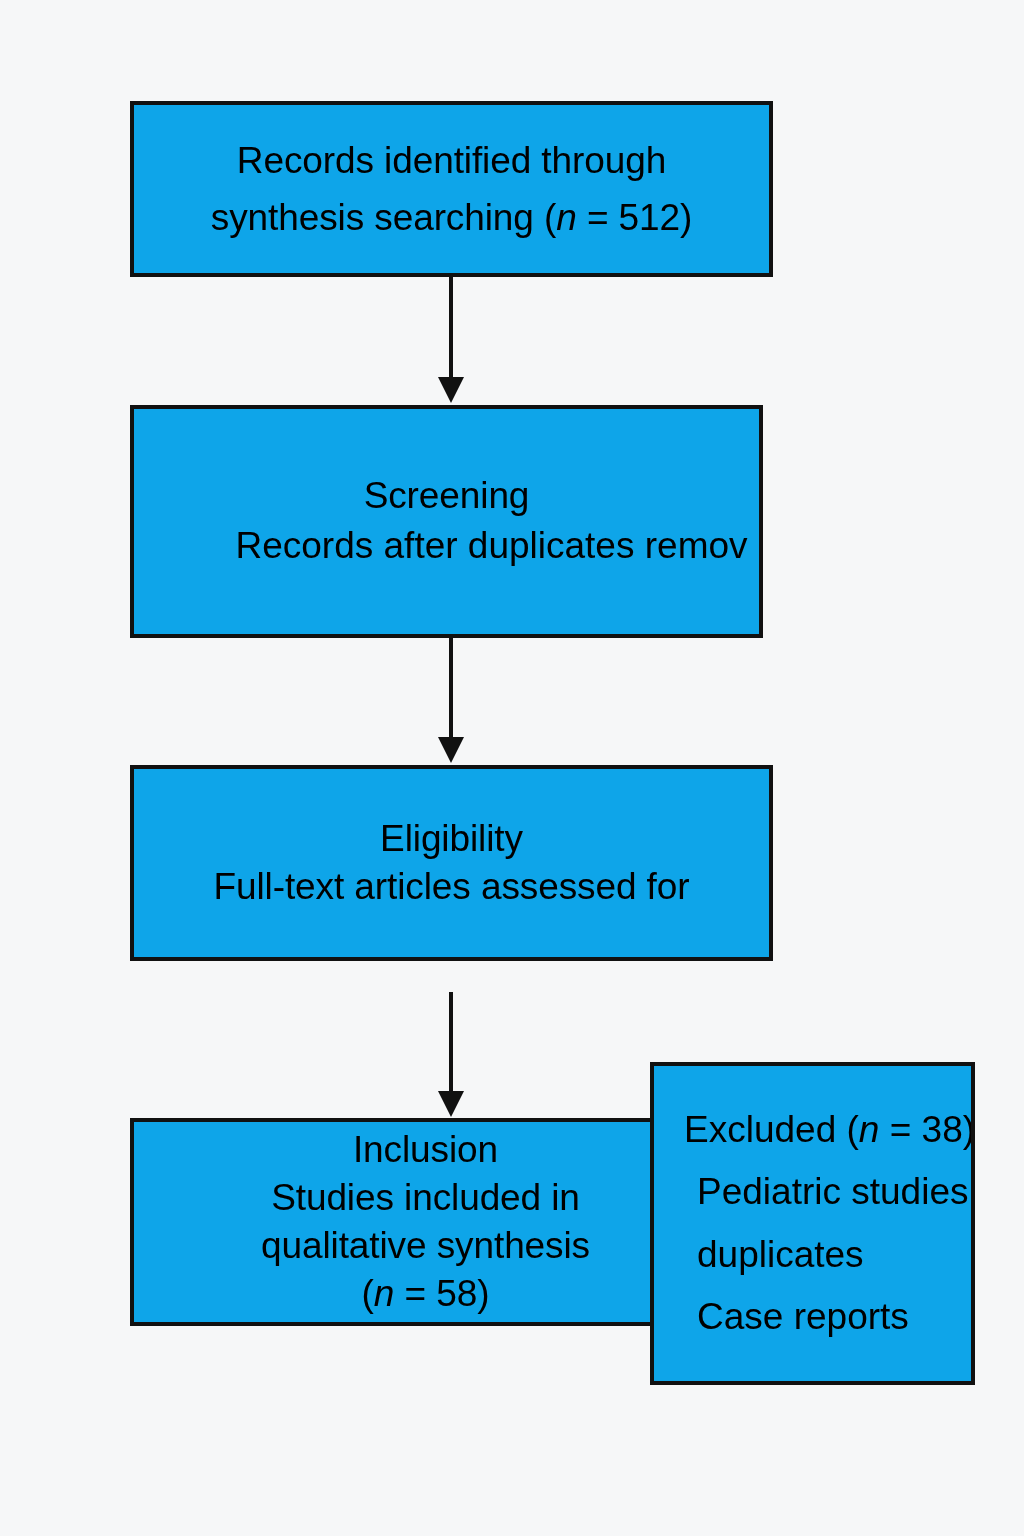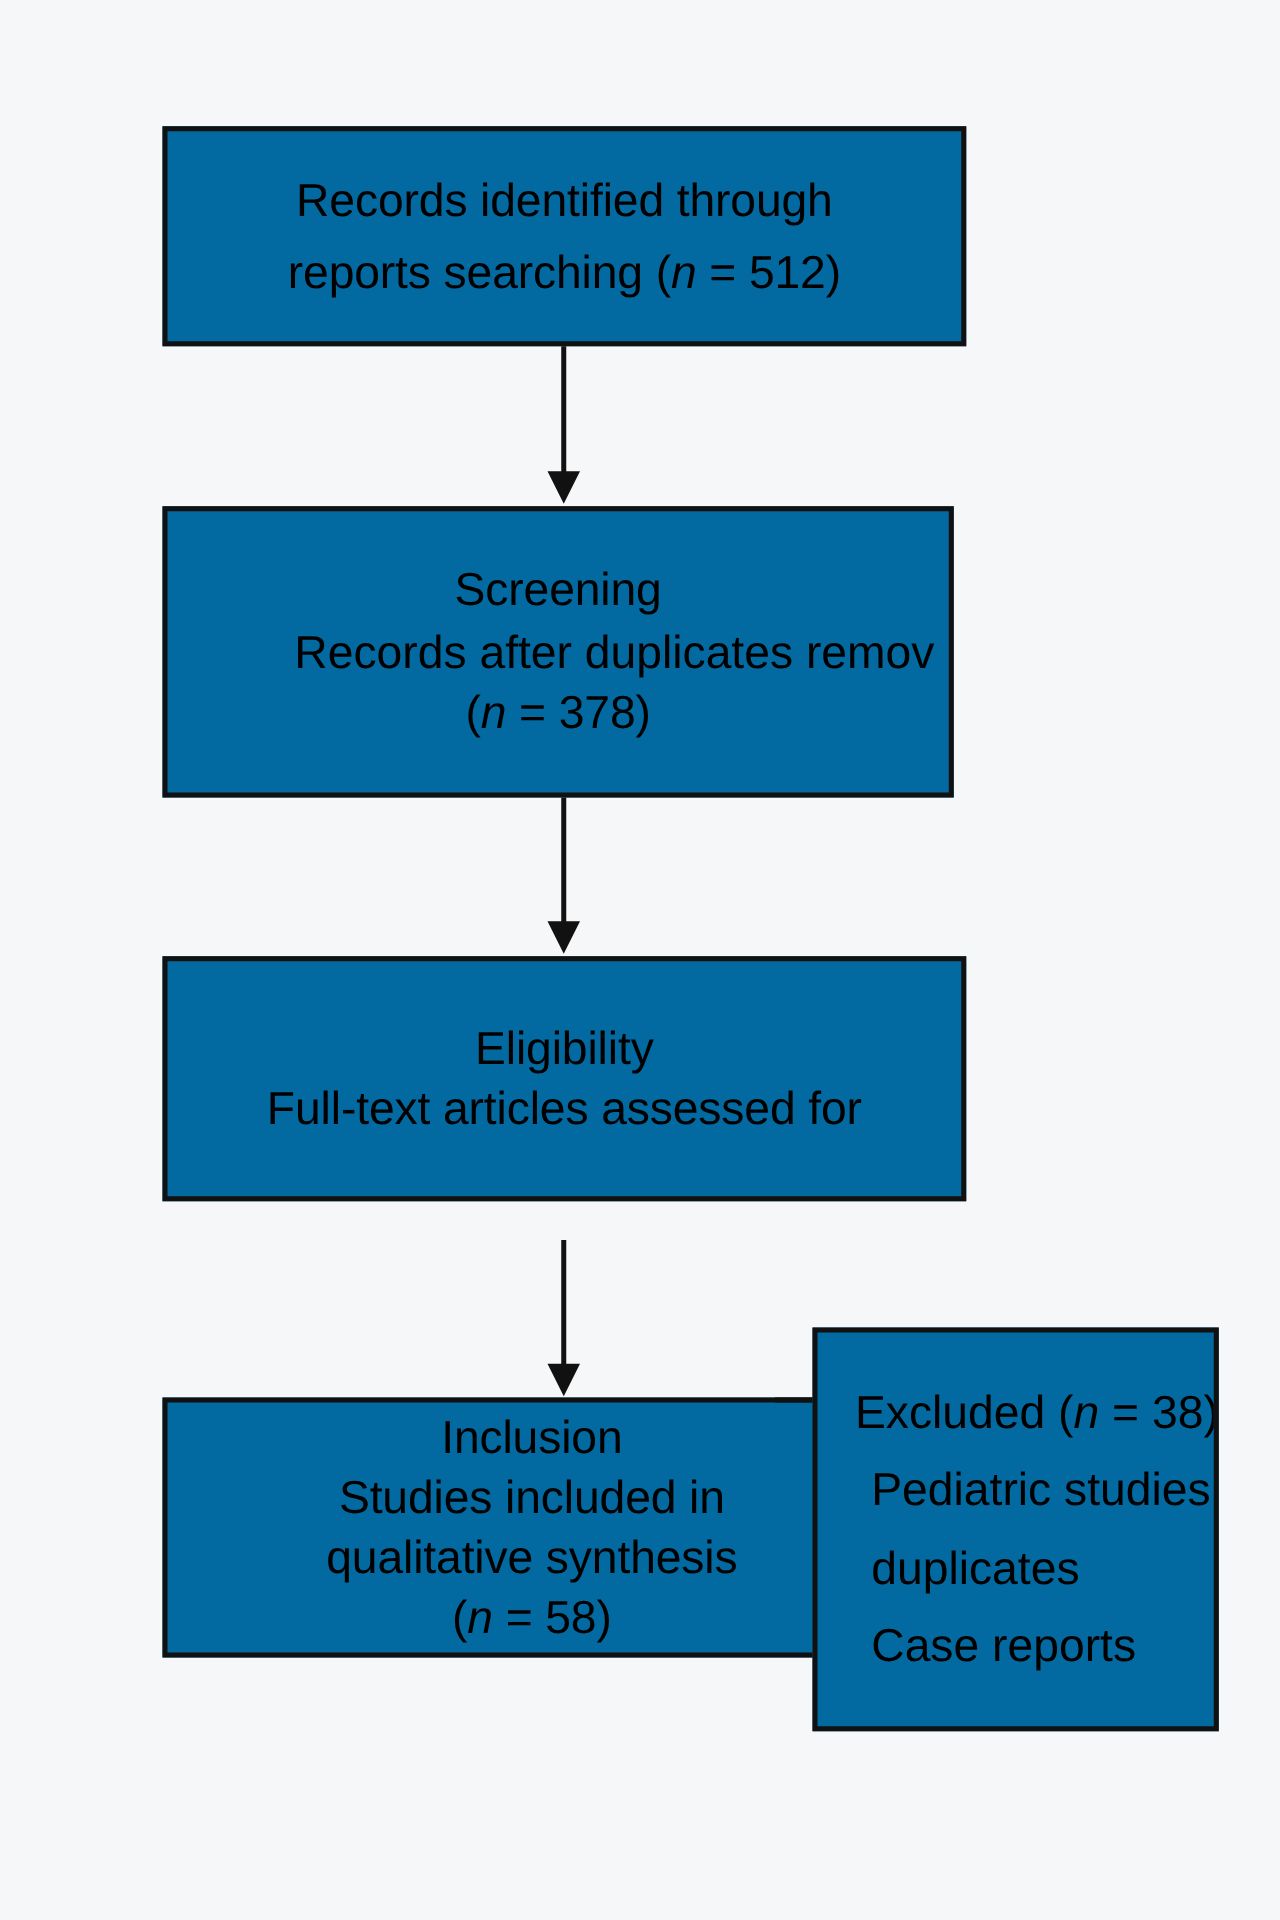--- a/index.html
+++ b/index.html
@@ -18,21 +18,21 @@
   #diagram {
     position: relative;
     width: 1024px;
     height: 1536px;
   }
 
   
   .flow-box {
     position: absolute;
     box-sizing: border-box;
-    background: #0369a1;
+    background: #0ea5e9;
     border: 4px solid #111111;
     display: flex;
     flex-direction: column;
     align-items: center;
     justify-content: center;
     overflow: hidden;
   }
   .flow-line {
     display: block;
     white-space: nowrap;
@@ -180,32 +180,31 @@
     z-index: 2;
   }
 </style>
 </head>
 <body>
 
 <div id="diagram">
 
   <div class="flow-box" id="box-identification">
     <span class="flow-line">Records identified through</span>
-    <span class="flow-line"><span>reports searching (</span><em>n</em><span> = 512)</span></span>
+    <span class="flow-line"><span>synthesis searching (</span><em>n</em><span> = 512)</span></span>
   </div>
 
   <div class="arrow" id="arrow-1">
     <span class="shaft"></span>
     <span class="head"></span>
   </div>
 
   <div class="flow-box" id="box-screening">
     <span class="flow-line stage">Screening</span>
     <span class="clip-row"><span class="overflow-line">Records after duplicates remov</span></span>
-    <span class="flow-line"><span>(</span><em>n</em><span> = 378)</span></span>
   </div>
 
   <div class="arrow" id="arrow-2">
     <span class="shaft"></span>
     <span class="head"></span>
   </div>
 
   <div class="flow-box" id="box-eligibility">
     <span class="flow-line stage">Eligibility</span>
     <span class="flow-line">Full-text articles assessed for</span>

